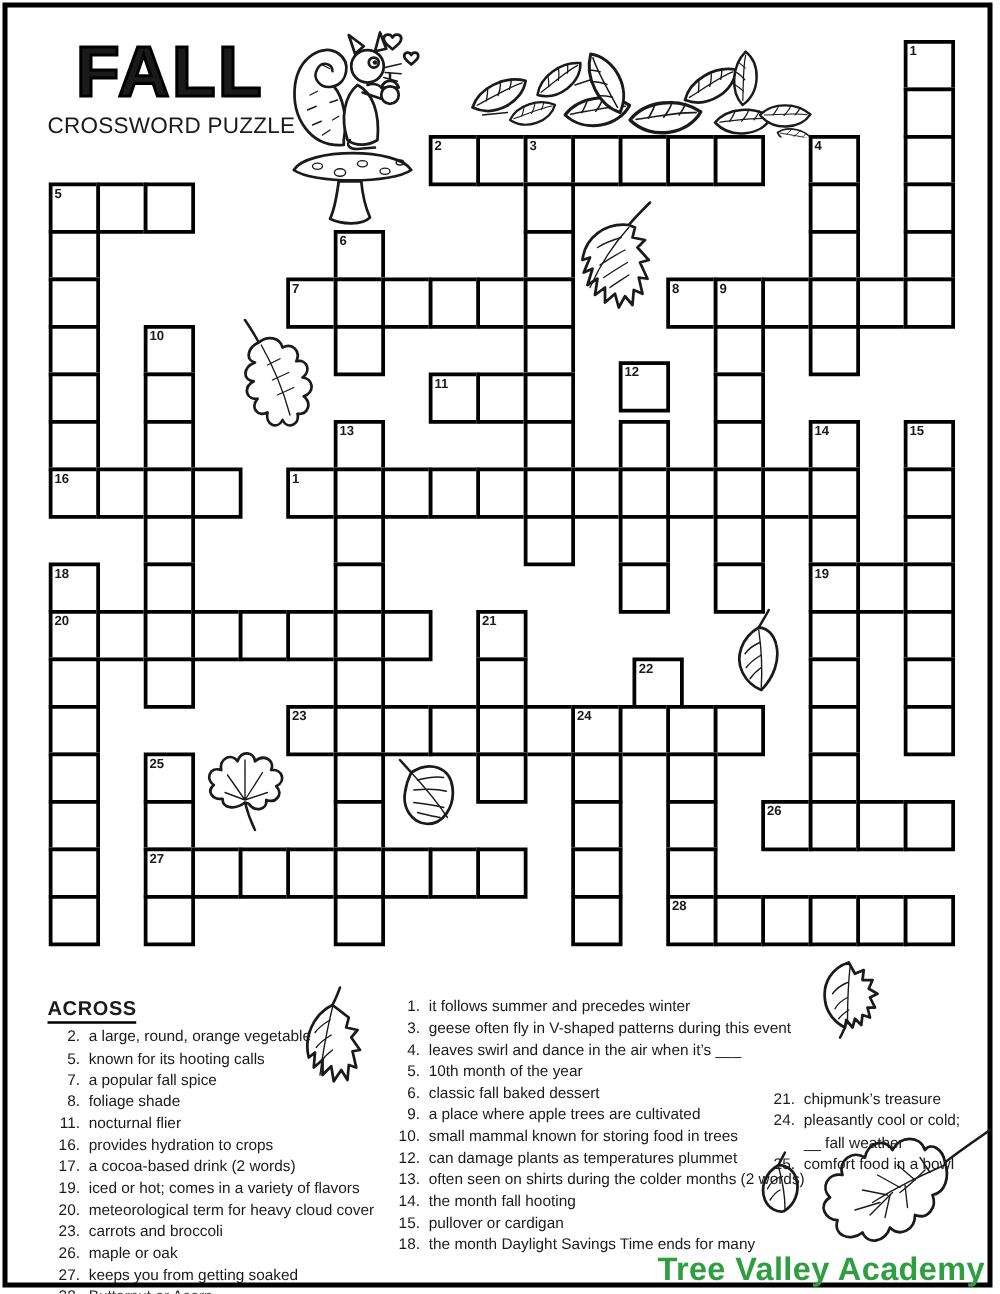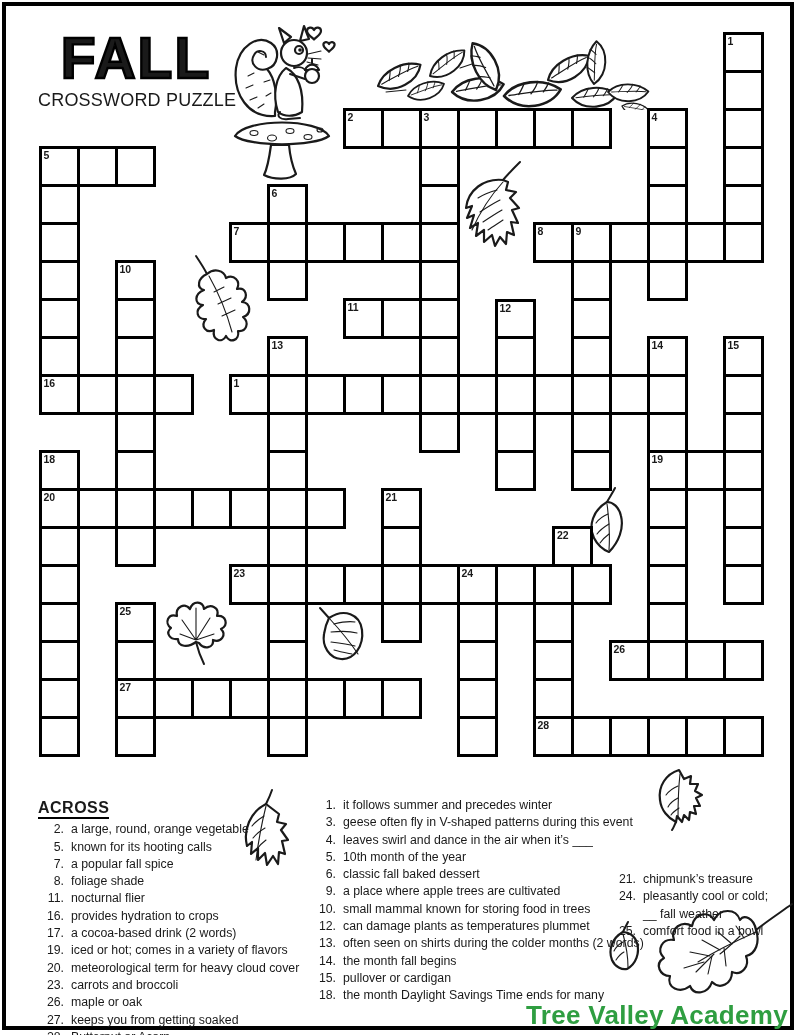--- a/index.html
+++ b/index.html
@@ -217,21 +217,21 @@
     <div class="cell" style="left: 418.5px; top: 259.5px;"></div>
     <div class="cell" style="left: 570.5px; top: 259.5px;"></div>
     <div class="cell" style="left: 646.5px; top: 259.5px;"></div>
     <div class="cell" style="left: 38.5px; top: 297.5px;"></div>
     <div class="cell" style="left: 114.5px; top: 297.5px;"></div>
     <div class="cell" style="left: 342.5px; top: 297.5px;">
       <span class="num">11</span>
     </div>
     <div class="cell" style="left: 380.5px; top: 297.5px;"></div>
     <div class="cell" style="left: 418.5px; top: 297.5px;"></div>
-    <div class="cell" style="left: 494.5px; top: 299px;">
+    <div class="cell" style="left: 494.5px; top: 289px;">
       <span class="num">12</span>
     </div>
     <div class="cell" style="left: 570.5px; top: 297.5px;"></div>
     <div class="cell" style="left: 38.5px; top: 335.5px;"></div>
     <div class="cell" style="left: 114.5px; top: 335.5px;"></div>
     <div class="cell" style="left: 266.5px; top: 335.5px;">
       <span class="num">13</span>
     </div>
     <div class="cell" style="left: 418.5px; top: 335.5px;"></div>
     <div class="cell" style="left: 494.5px; top: 335.5px;"></div>
@@ -294,21 +294,21 @@
     <div class="cell" style="left: 304.5px; top: 487.5px;"></div>
     <div class="cell" style="left: 380.5px; top: 487.5px;">
       <span class="num">21</span>
     </div>
     <div class="cell" style="left: 646.5px; top: 487.5px;"></div>
     <div class="cell" style="left: 722.5px; top: 487.5px;"></div>
     <div class="cell" style="left: 38.5px; top: 525.5px;"></div>
     <div class="cell" style="left: 114.5px; top: 525.5px;"></div>
     <div class="cell" style="left: 266.5px; top: 525.5px;"></div>
     <div class="cell" style="left: 380.5px; top: 525.5px;"></div>
-    <div class="cell" style="left: 552px; top: 525.5px;">
+    <div class="cell" style="left: 506px; top: 525.5px;">
       <span class="num">22</span>
     </div>
     <div class="cell" style="left: 646.5px; top: 525.5px;"></div>
     <div class="cell" style="left: 722.5px; top: 525.5px;"></div>
     <div class="cell" style="left: 38.5px; top: 563.5px;"></div>
     <div class="cell" style="left: 228.5px; top: 563.5px;">
       <span class="num">23</span>
     </div>
     <div class="cell" style="left: 266.5px; top: 563.5px;"></div>
     <div class="cell" style="left: 304.5px; top: 563.5px;"></div>
@@ -461,21 +461,21 @@
       <div class="clue">
         <span class="cnum">12.</span>
         <span class="ctxt">can damage plants as temperatures plummet</span>
       </div>
       <div class="clue">
         <span class="cnum">13.</span>
         <span class="ctxt">often seen on shirts during the colder months (2 words)</span>
       </div>
       <div class="clue">
         <span class="cnum">14.</span>
-        <span class="ctxt">the month fall begins</span>
+        <span class="ctxt">the month fall hooting</span>
       </div>
       <div class="clue">
         <span class="cnum">15.</span>
         <span class="ctxt">pullover or cardigan</span>
       </div>
       <div class="clue">
         <span class="cnum">18.</span>
         <span class="ctxt">the month Daylight Savings Time ends for many</span>
       </div>
     </div>

